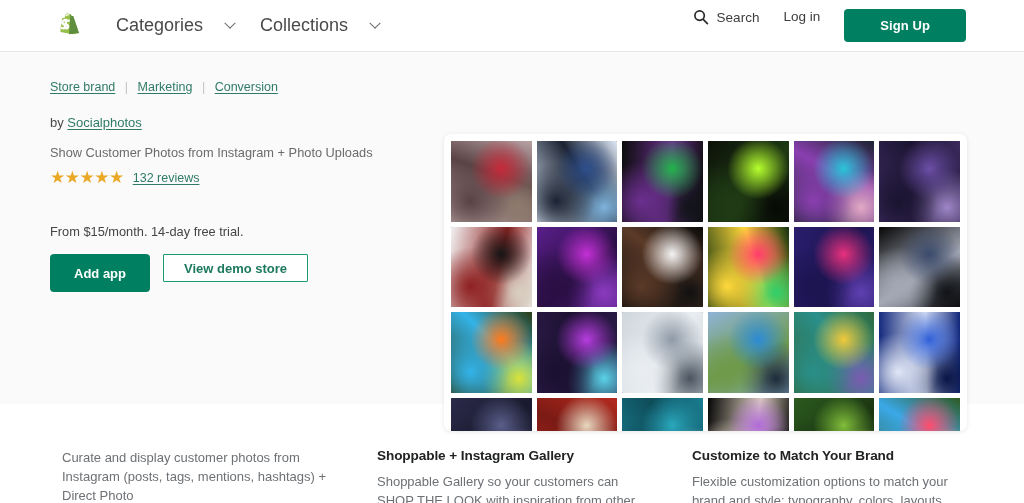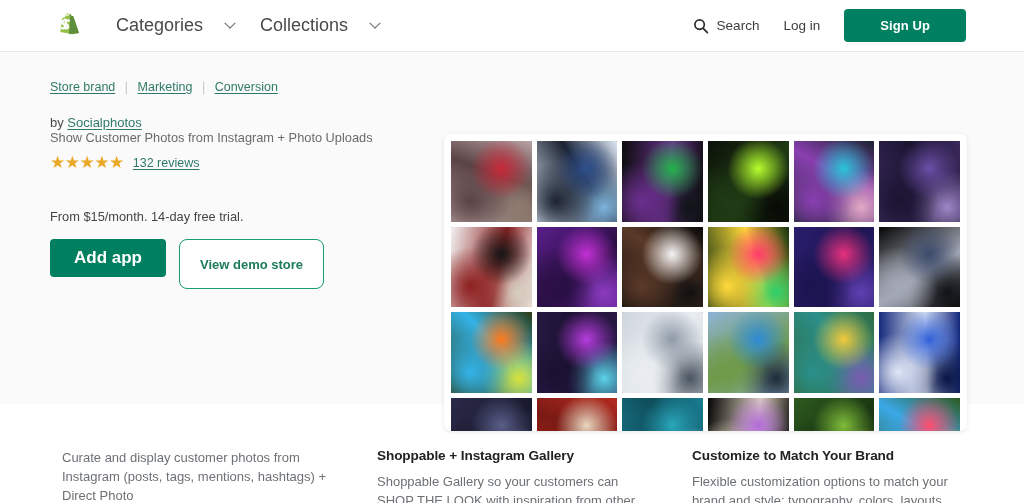--- a/index.html
+++ b/index.html
@@ -52,21 +52,21 @@
     width: 8px; height: 8px;
     border-right: 1.4px solid #6d6d6d;
     border-bottom: 1.4px solid #6d6d6d;
     transform: rotate(45deg) translate(-2px,-2px);
     display: inline-block;
   }
 
   .header-right {
     margin-left: auto;
     display: flex;
-    align-items: center;
+    align-items: flex-start;
     gap: 24px;
   }
   .search-btn {
     display: flex; align-items: center; gap: 8px;
     font-size: 13.5px; color: #3d3d3d; cursor: pointer;
     background: none; border: none; font-family: inherit;
   }
   .search-glyph { width: 16px; height: 16px; display:block; }
   .login-link { font-size: 13.5px; color: #3d3d3d; text-decoration: none; cursor: pointer; }
   .signup-btn {
@@ -109,21 +109,21 @@
   .breadcrumb .sep { margin: 0 6px; color: #c4c4c4; }
 
   .app-title {
     font-size: 28.5px;
     font-weight: 700;
     color: #202223;
     letter-spacing: -0.5px;
     line-height: 1.15;
     margin-bottom: 6px;
   }
-  .by-line { font-size: 13px; color: #4a4a4a; }
+  .by-line { font-size: 13px; color: #4a4a4a; margin-bottom: 15px; }
   .by-line a {
     color: #2f7a66;
     text-decoration: underline;
     text-underline-offset: 2px;
   }
   .tagline { font-size: 12.8px; color: #6b6b6b; margin-bottom: 9px; }
 
   .rating-row { display: flex; align-items: center; gap: 9px; }
   .stars { display: flex; gap: 0px; }
   .star { font-size: 17px; color: #eaa827; line-height: 1; letter-spacing: -0.5px; }
@@ -136,36 +136,36 @@
   }
 
   .price-note { font-size: 12.8px; color: #454545; margin-top: 38px; margin-bottom: 15px; }
 
   .cta-row { display: flex; gap: 13px; }
   .btn-primary {
     background: #008060;
     color: #ffffff;
     border: none;
     border-radius: 4px;
-    font-size: 17px;
+    font-size: 13px;
     font-weight: 700;
     padding: 0 24px;
     height: 38px;
     cursor: pointer;
     font-family: inherit;
   }
   .btn-secondary {
     background: #ffffff;
     color: #1d7a5f;
     border: 1px solid #199c74;
-    border-radius: 8px;
+    border-radius: 1px;
     font-size: 13px;
     font-weight: 700;
     padding: 0 20px;
-    height: 50px;
+    height: 28px;
     cursor: pointer;
     font-family: inherit;
   }
 
   
   .hero-right {
     position: absolute;
     left: 444px;
     top: 82px;
     width: 523px;

